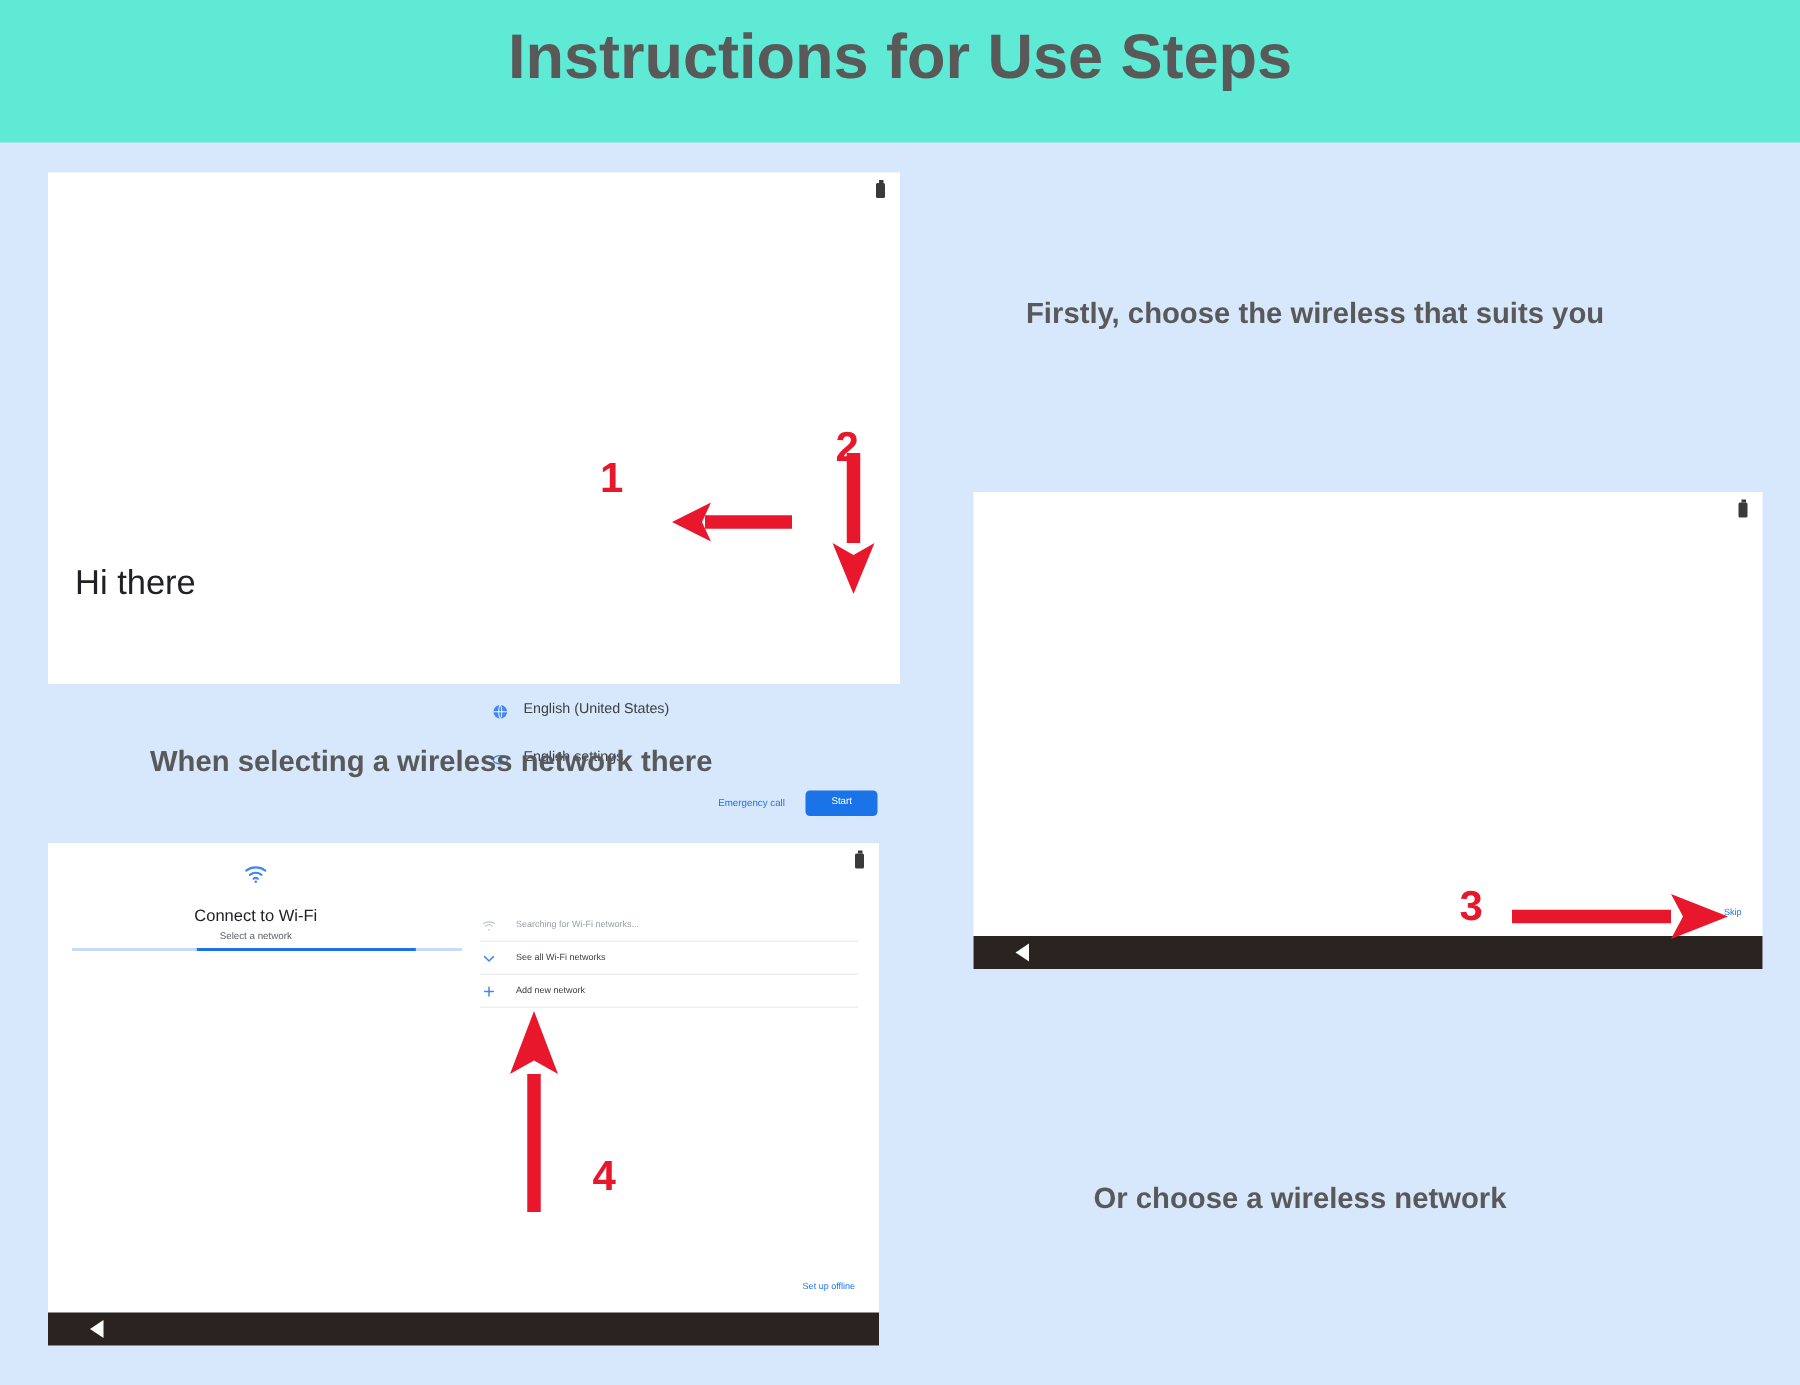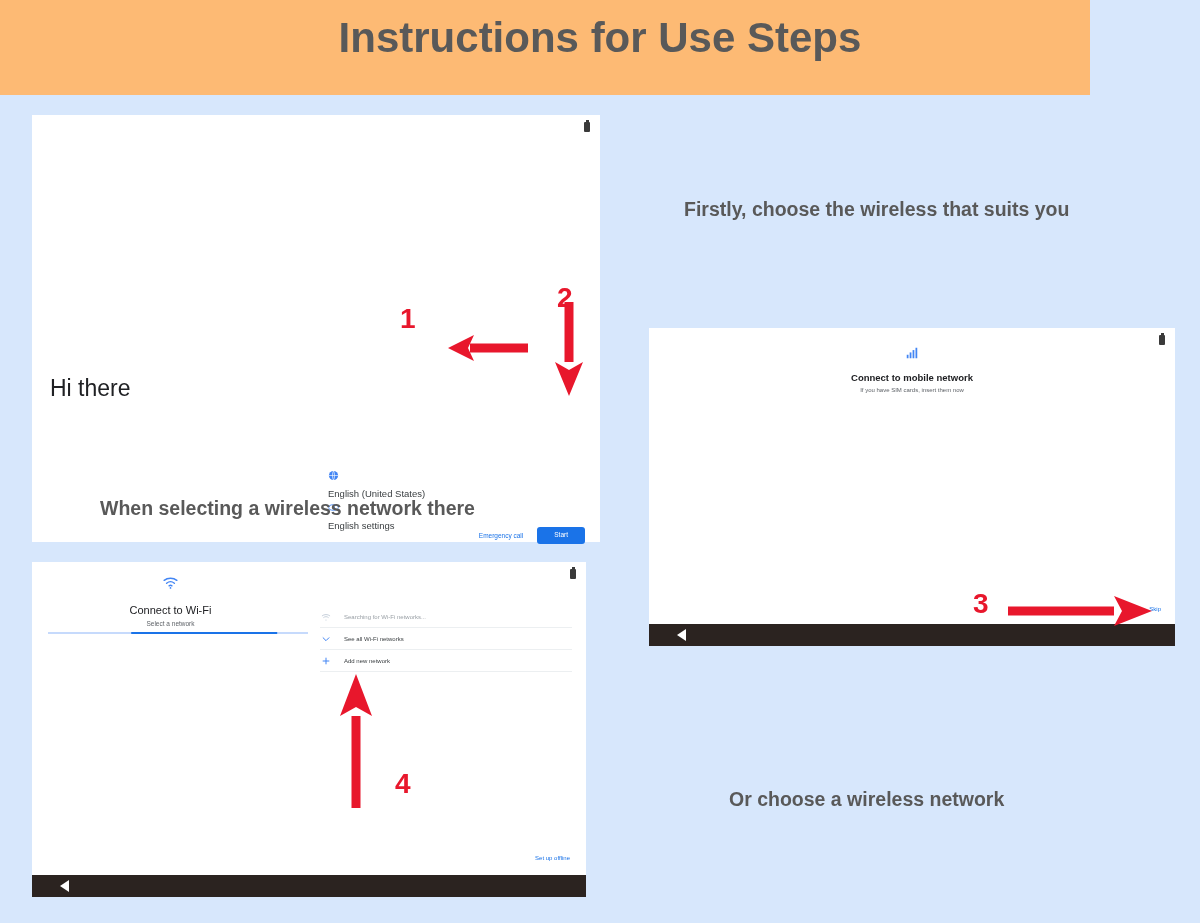--- a/index.html
+++ b/index.html
@@ -4,42 +4,42 @@
 <style>
   html,body{margin:0;padding:0;}
   body{
     width:1200px;height:923px;
     background:#d7e7fc;
     font-family:"Liberation Sans", sans-serif;
     overflow:hidden;position:relative;
   }
   
   .header{
-    position:absolute;left:0;top:0;width:1090px;height:95px;
-    background:#fdba74;
+    position:absolute;left:0;top:0;width:1200px;height:95px;
+    background:#5eead4;
   }
   .header .title{
     position:absolute;left:0;top:14px;width:1200px;text-align:center;
     font-size:42px;font-weight:bold;color:#595959;letter-spacing:0px;
   }
   
   .screen{position:absolute;background:#ffffff;}
   .statusbar{position:absolute;right:8px;top:5px;width:10px;height:12px;}
   .batt{width:6px;height:10px;background:#3a3a3a;border-radius:1px;margin-left:2px;}
   .batt-top{width:3px;height:2px;background:#3a3a3a;margin-left:3.5px;}
   .navbar{position:absolute;left:0;bottom:0;width:100%;height:22px;background:#2b2320;}
   .navtri{
     position:absolute;left:28px;top:50%;transform:translateY(-50%);
     width:0;height:0;border-top:6px solid transparent;border-bottom:6px solid transparent;
     border-right:9px solid #ffffff;
   }
   
-  #screen-welcome{left:32px;top:115px;width:568px;height:427px;}
+  #screen-welcome{left:32px;top:115px;width:568px;height:341px;}
   .hi-there{position:absolute;left:18px;top:260px;font-size:23px;color:#202124;}
-  .opt-row{position:absolute;display:flex;align-items:flex-start;gap:10px;flex-direction:column;}
+  .opt-row{position:absolute;display:flex;align-items:flex-end;gap:10px;}
   .opt-row .lbl{font-size:9.5px;color:#3c4043;}
   #opt-language{left:296px;top:352px;}
   #opt-vision{left:296px;top:384px;}
   .globe-ic,.vision-ic{width:11px;height:11px;display:block;}
   .foot-actions{position:absolute;right:15px;top:412px;display:flex;align-items:center;gap:14px;}
   .link-blue{font-size:6.5px;color:#1a73e8;}
   .btn-start{
     background:#1a73e8;color:#fff;font-size:6.5px;
     padding:5px 17px;border-radius:3px;border:none;line-height:1;
   }
@@ -118,32 +118,20 @@
     <button class="btn-start">Start</button>
   </div>
 </div>
 
 <div class="screen" id="screen-mobile">
   <div class="statusbar">
     <div class="batt-top"></div>
     <div class="batt"></div>
   </div>
 
-  <div class="mob-center">
-    <span class="sig-ic">
-      <svg viewBox="0 0 24 24" width="14" height="14">
-        <rect x="3" y="15" width="3" height="6" fill="#4285f4"></rect>
-        <rect x="8" y="11" width="3" height="10" fill="#4285f4"></rect>
-        <rect x="13" y="7" width="3" height="14" fill="#4285f4"></rect>
-        <rect x="18" y="3" width="3" height="18" fill="#4285f4"></rect>
-      </svg>
-    </span>
-    <div class="mob-title">Connect to mobile network</div>
-    <div class="mob-sub">If you have SIM cards, insert them now</div>
-  </div>
 
   <div class="skip-link">Skip</div>
 
   <div class="navbar">
     <span class="navtri"></span>
   </div>
 </div>
 
 <div class="screen" id="screen-wifi">
   <div class="statusbar">

